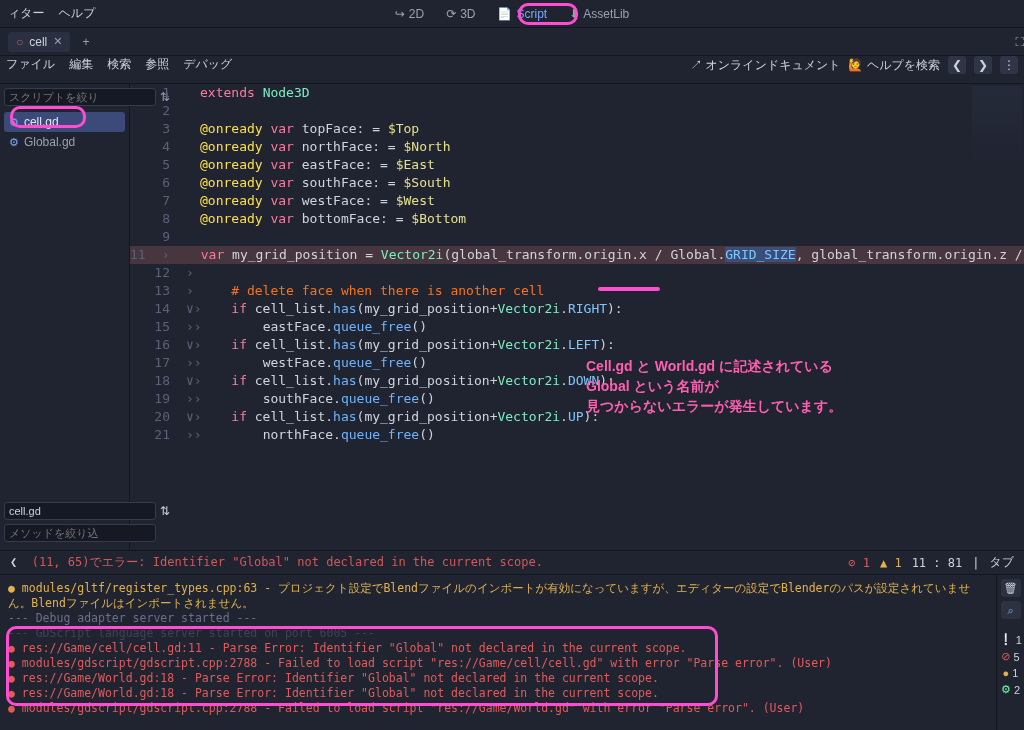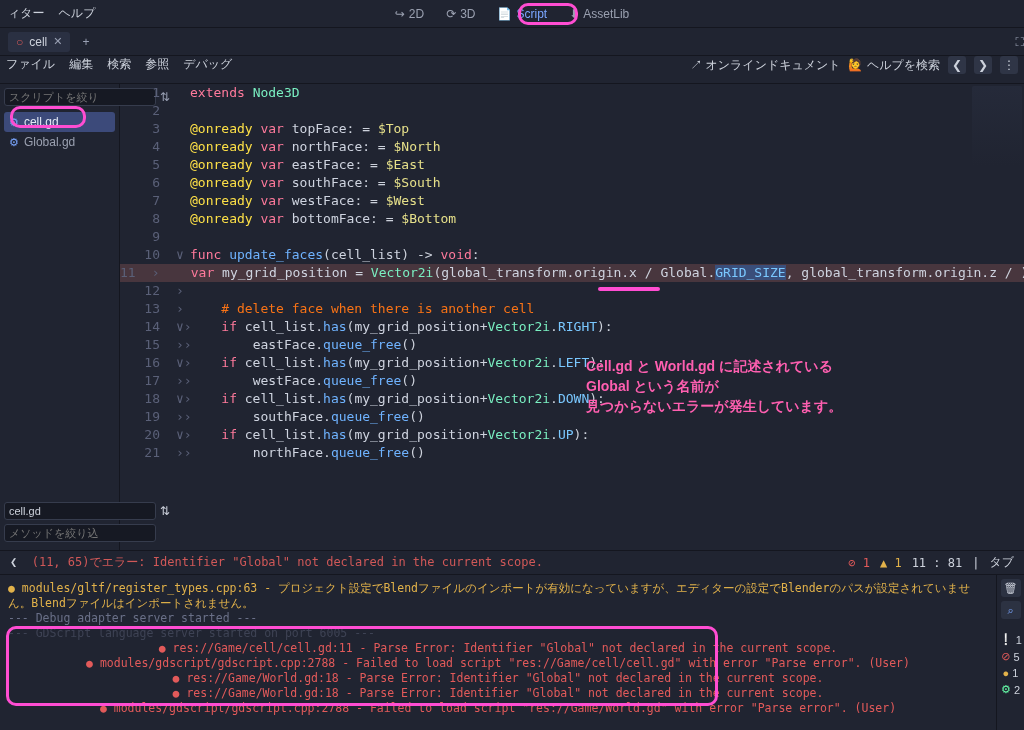--- a/index.html
+++ b/index.html
@@ -53,21 +53,21 @@
     justify-content: space-between;
   }
   .menubar-left { display:flex; gap: 14px; }
   .menubar-right { display:flex; gap: 8px; align-items:center;}
   .menubar-right .navbtn { width:18px; height:18px; display:inline-flex; align-items:center; justify-content:center; background:#2f3546; border-radius:3px;}
   .main {
     display: flex;
     height: calc(100% - 28px*3 - 160px - 20px);
   }
   .sidebar {
-    width: 120px;
+    width: 130px;
     border-right: 1px solid #14161f;
     display:flex; flex-direction:column;
   }
   .filter-row { display:flex; align-items:center; padding:4px; gap:4px;}
   .filter-row input {
     flex:1; background:#161923; border:1px solid #363c4d; color:#cdd2dc;
     padding:2px 4px; font-size:11px; border-radius:3px;
   }
   .filter-row .icon { width:14px; color:#99a0b3;}
   .script-list { padding:2px 4px; }
@@ -130,21 +130,21 @@
     font-family:"Consolas","Menlo",monospace;
     font-size:11.5px;
     line-height:15px;
     padding:6px 8px;
     overflow:hidden;
     position:relative;
   }
   .out-gray { color:#b5bbcc; }
   .out-yellow { color:#e2b24a; }
   .out-dim { color:#6a7088; }
-  .out-red { color:#e25a5a;text-align:center; }
+  .out-red { color:#e25a5a; }
   .bullet-y::before { content:"● "; color:#e2b24a;}
   .bullet-r::before { content:"● "; color:#e25a5a;}
   .output-side {
     width: 28px; border-left:1px solid #14161f;
     display:flex; flex-direction:column; align-items:center;
     padding-top:4px; gap:4px; font-size:11px;
   }
   .side-ic { width:20px; height:18px; display:flex; align-items:center; justify-content:center;
     background:#2c3242; border-radius:3px; }
   .badge-row { display:flex; align-items:center; gap:3px; color:#cdd2dc;}
@@ -279,25 +279,20 @@
         </div>
       <div class="code-row">
           <div class="gutter">8</div>
           <div class="fold"></div>
           <div class="line"><span class="kw-orange">@onready</span> <span class="kw-pink">var</span> <span class="ident">bottomFace</span>: = <span class="node-yellow">$Bottom</span></div>
         </div>
       <div class="code-row">
           <div class="gutter">9</div>
           <div class="fold"></div>
           <div class="line"></div>
-        </div>
-      <div class="code-row">
-          <div class="gutter">10</div>
-          <div class="fold">∨</div>
-          <div class="line"><span class="kw-pink">func</span> <span class="func-blue">update_faces</span>(<span class="ident">cell_list</span>) -&gt; <span class="kw-pink">void</span>:</div>
         </div>
       <div class="code-row hl-line">
           <div class="gutter">11</div>
           <div class="fold">›</div>
           <div class="line">    <span class="kw-pink">var</span> <span class="ident">my_grid_position</span> = <span class="type-green">Vector2i</span>(<span class="ident">global_transform.origin.x</span> / <span class="ident">Global</span>.<span class="const-blue" style="background:#3a4e7a;">GRID_SIZE</span>, <span class="ident">global_transform.origin.z</span> / )</div>
         </div>
       <div class="code-row">
           <div class="gutter">12</div>
           <div class="fold">›</div>
           <div class="line"></div>

